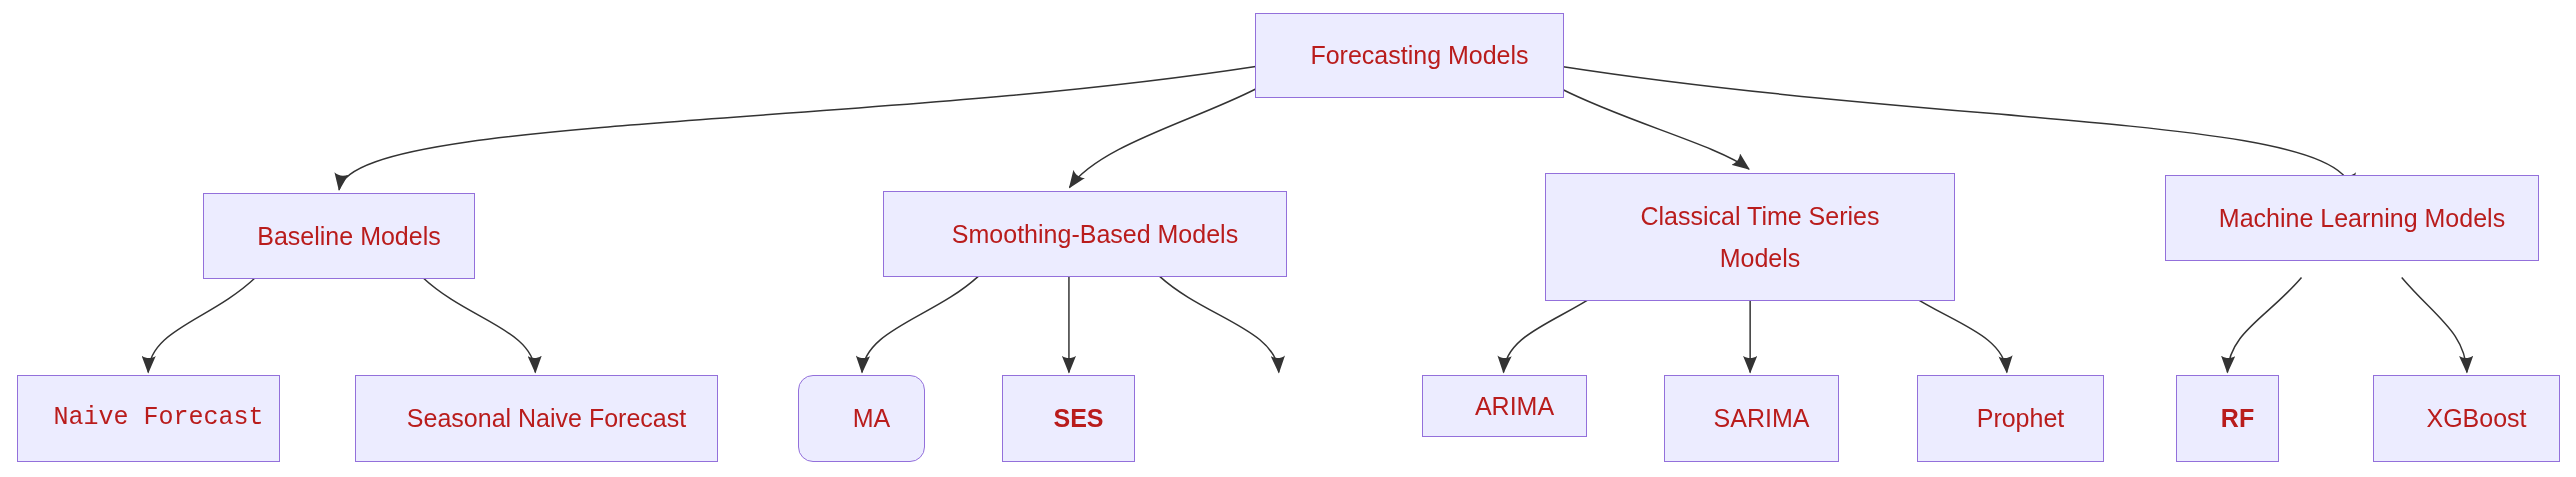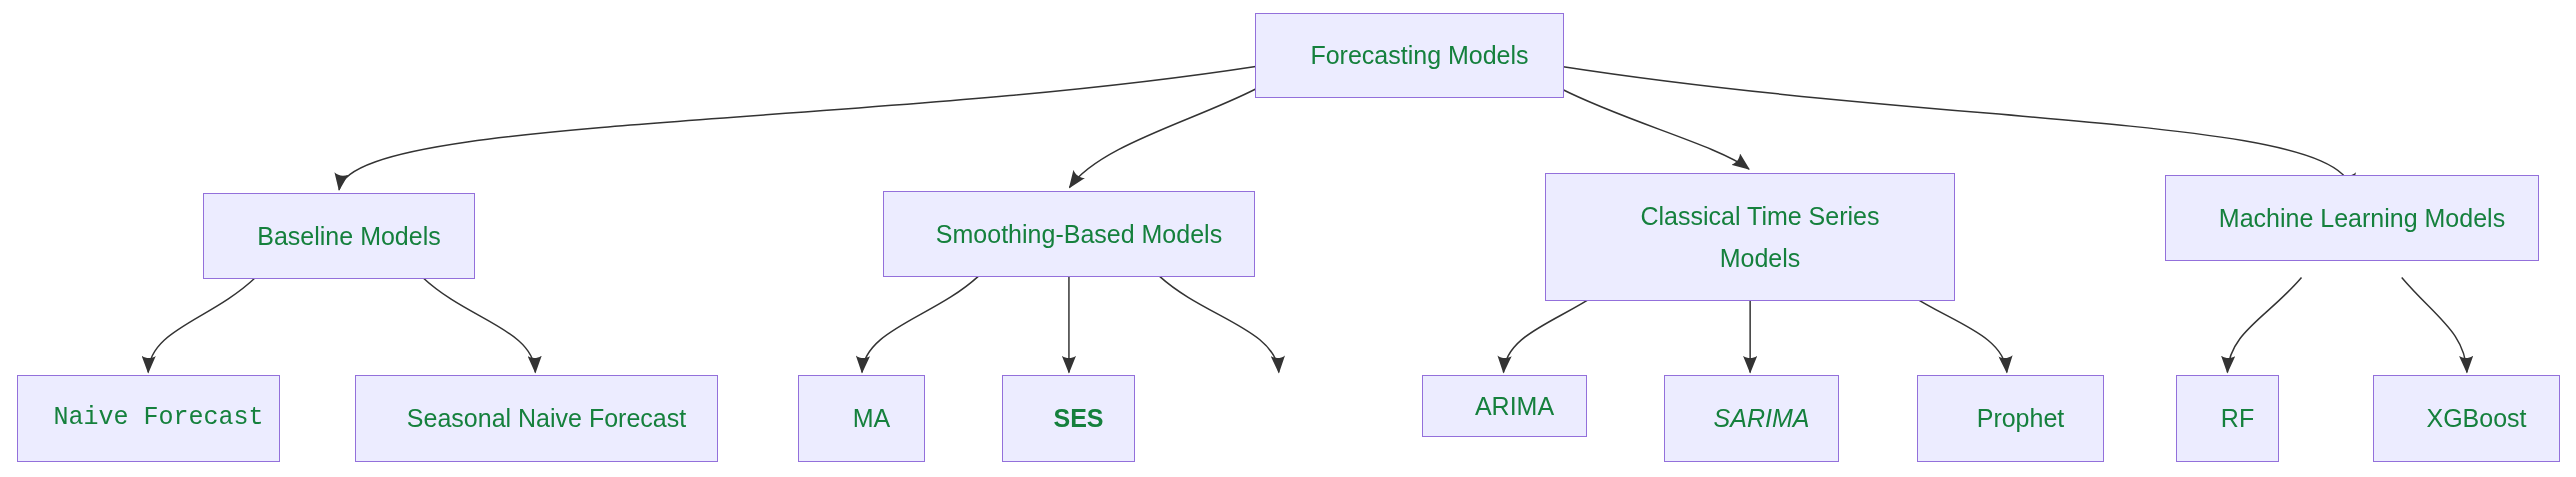--- a/index.html
+++ b/index.html
@@ -24,21 +24,21 @@
   .edge {
     fill: none;
     stroke: #333333;
     stroke-width: 2.5px;
   }
   .node {
     position: absolute;
     box-sizing: border-box;
     background: #ECECFF;
     border: 1.8px solid #9370DB;
-    color: #15803d;
+    color: #b91c1c;
     font-size: 25px;
     line-height: 1.7;
     display: flex;
     align-items: center;
     justify-content: center;
     text-align: center;
     padding-left: 20px;
   }
   .node .lbl {
     display: block;
@@ -76,62 +76,62 @@
   </svg>
 
   <div class="node" style="left:1255px; top:13px;  width:309px; height:85px;">
     <span class="lbl">Forecasting Models</span>
   </div>
 
   <div class="node" style="left:203px;  top:193px; width:272px; height:86px;">
     <span class="lbl">Baseline Models</span>
   </div>
 
-  <div class="node" style="left:883px; top:191px; width:372px; height:86px;justify-content:center;">
+  <div class="node" style="left:883px; top:191px; width:404px; height:86px;justify-content:center;">
     <span class="lbl">Smoothing-Based Models</span>
   </div>
 
   <div class="node two-line" style="left:1545px; top:173px; width:410px; height:128px;">
     <span class="lbl">Classical Time Series Models</span>
   </div>
 
   <div class="node" style="left:2165px; top:175px; width:374px; height:86px;">
     <span class="lbl">Machine Learning Models</span>
   </div>
 
   <div class="node" style="left:17px;   top:375px; width:263px; height:87px;font-family:Liberation Mono, monospace;">
     <span class="lbl">Naive Forecast</span>
   </div>
 
   <div class="node" style="left:355px;  top:375px; width:363px; height:87px;">
     <span class="lbl">Seasonal Naive Forecast</span>
   </div>
 
-  <div class="node" style="left:798px; top:375px; width:127px; height:87px;">
+  <div class="node" style="left:798px; top:375px; width:127px; height:87px;border-radius:15px;">
     <span class="lbl">MA</span>
   </div>
 
   <div class="node" style="left:1002px; top:375px; width:133px; height:87px;font-weight:bold;">
     <span class="lbl">SES</span>
   </div>
 
 
   <div class="node" style="left:1422px; top:375px; width:165px; height:62px;">
     <span class="lbl">ARIMA</span>
   </div>
 
-  <div class="node" style="left:1664px; top:375px; width:175px; height:87px;font-style:italic;">
+  <div class="node" style="left:1664px; top:375px; width:175px; height:87px;">
     <span class="lbl">SARIMA</span>
   </div>
 
   <div class="node" style="left:1917px; top:375px; width:187px; height:87px;">
     <span class="lbl">Prophet</span>
   </div>
 
-  <div class="node" style="left:2176px; top:375px; width:103px; height:87px;">
+  <div class="node" style="left:2176px; top:375px; width:103px; height:87px;font-weight:bold;">
     <span class="lbl">RF</span>
   </div>
 
   <div class="node" style="left:2373px; top:375px; width:187px; height:87px;">
     <span class="lbl">XGBoost</span>
   </div>
 
 </div>
 
 

